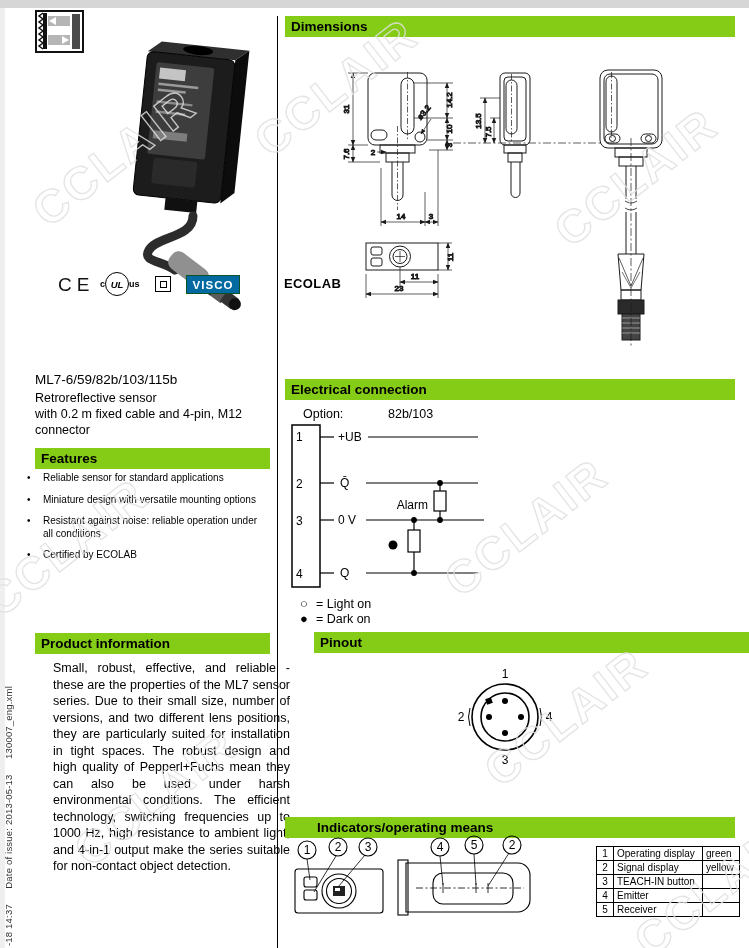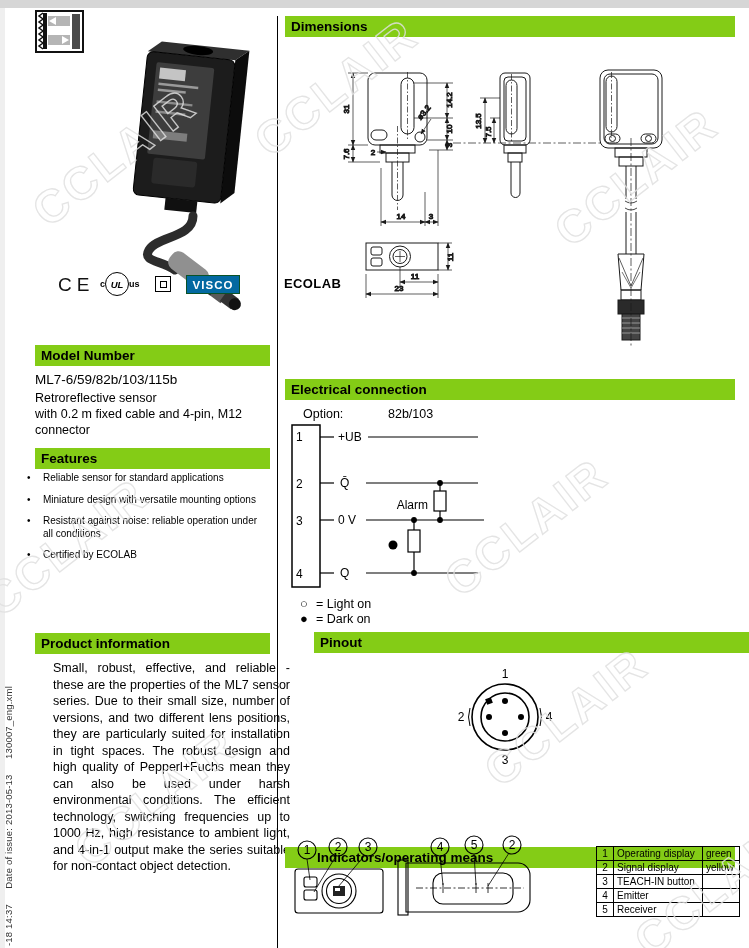--- a/index.html
+++ b/index.html
@@ -117,21 +117,20 @@
       <span class="ulcirc">UL</span>
       <span class="ulsmall">us</span>
     </div>
     <div class="sq2">
         <span class="inner"></span>
       </div>
     <div class="visco">VISCO</div>
     <div class="ecolab">ECOLAB</div>
   </div>
 
-  <div class="hdr hdr-left" style="top:345px;">Model Number</div>
   <div class="txt bold" style="left:35px;top:371px;font-size:13.5px;">ML7-6/59/82b/103/115b</div>
   <div class="txt" style="left:35px;top:390px;">Retroreflective sensor</div>
   <div class="txt" style="left:35px;top:406px;width:230px;">with 0.2 m fixed cable and 4-pin, M12 connector</div>
 
   <div class="hdr hdr-left" style="top:448px;">Features</div>
   <div class="features-list">
     <div class="feat">
         <span class="bullet"></span>
         <span>Reliable sensor for standard applications</span>
       </div>
@@ -327,21 +326,21 @@
     <circle cx="64" cy="57" r="3" fill="#000" stroke="none"></circle>
     <circle cx="96" cy="57" r="3" fill="#000" stroke="none"></circle>
     <circle cx="80" cy="73" r="3" fill="#000" stroke="none"></circle>
     <path d="M45,48 q-3,9 0,18 M115,48 q3,9 0,18" stroke-width="1"></path>
     <text class="lbl" x="80" y="18" text-anchor="middle" fill="#000" stroke="none">1</text>
     <text class="lbl" x="36" y="61" text-anchor="middle" fill="#000" stroke="none">2</text>
     <text class="lbl" x="124" y="61" text-anchor="middle" fill="#000" stroke="none">4</text>
     <text class="lbl" x="80" y="104" text-anchor="middle" fill="#000" stroke="none">3</text>
   </svg>
 
-  <div class="hdr hdr-right" style="top:847px;padding-left:32px;">Indicators/operating means</div>
+  <div class="hdr hdr-right" style="top:817px;padding-left:32px;">Indicators/operating means</div>
 
   <svg style="left:288px;top:835px;" width="320" height="108" viewBox="0 0 320 108" stroke="#000" fill="none" stroke-width="1.1">
 
     <g>
       <circle cx="19" cy="15" r="9"></circle>
       <circle cx="50" cy="12" r="9"></circle>
       <circle cx="80" cy="12" r="9"></circle>
       <text class="lbl" x="19" y="19" text-anchor="middle" fill="#000" stroke="none">1</text>
       <text class="lbl" x="50" y="16" text-anchor="middle" fill="#000" stroke="none">2</text>
       <text class="lbl" x="80" y="16" text-anchor="middle" fill="#000" stroke="none">3</text>

